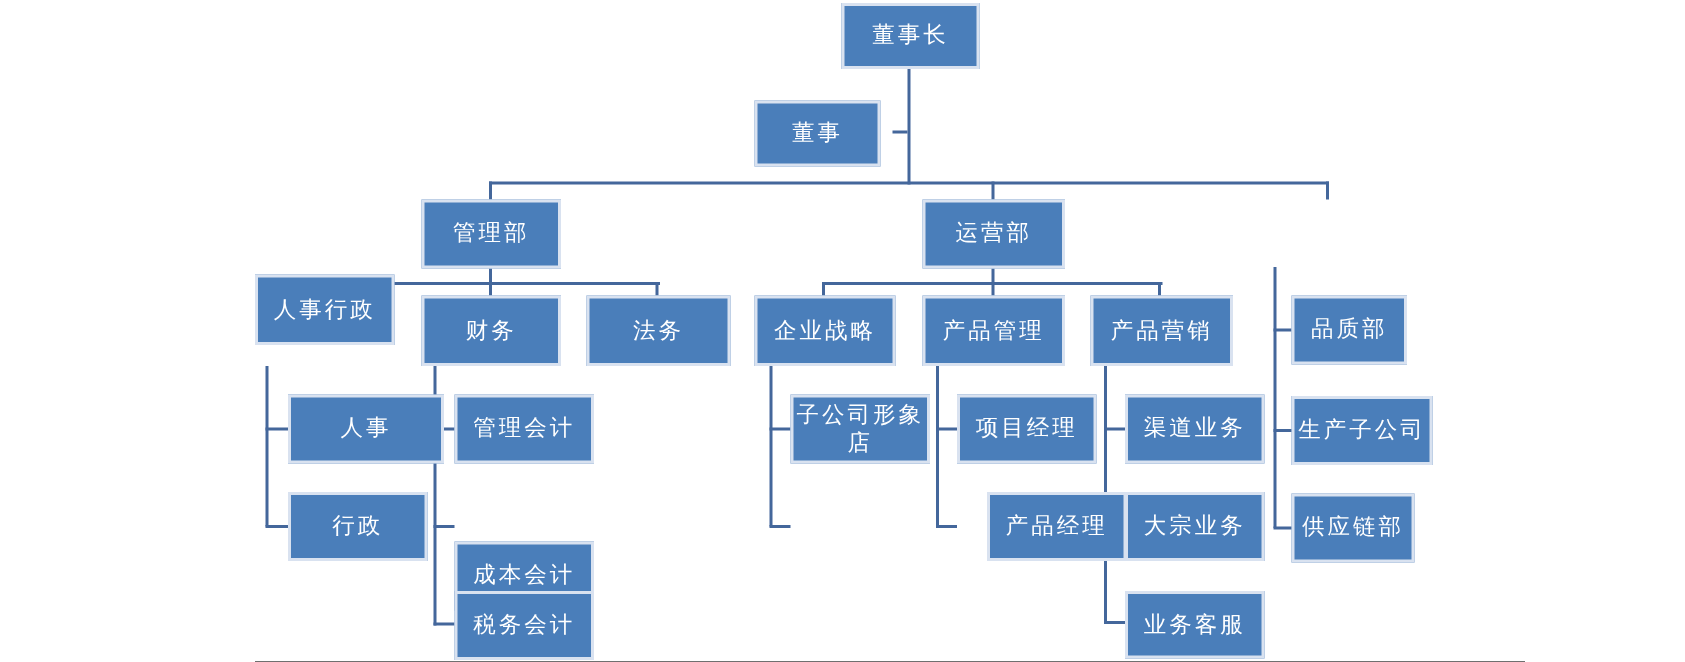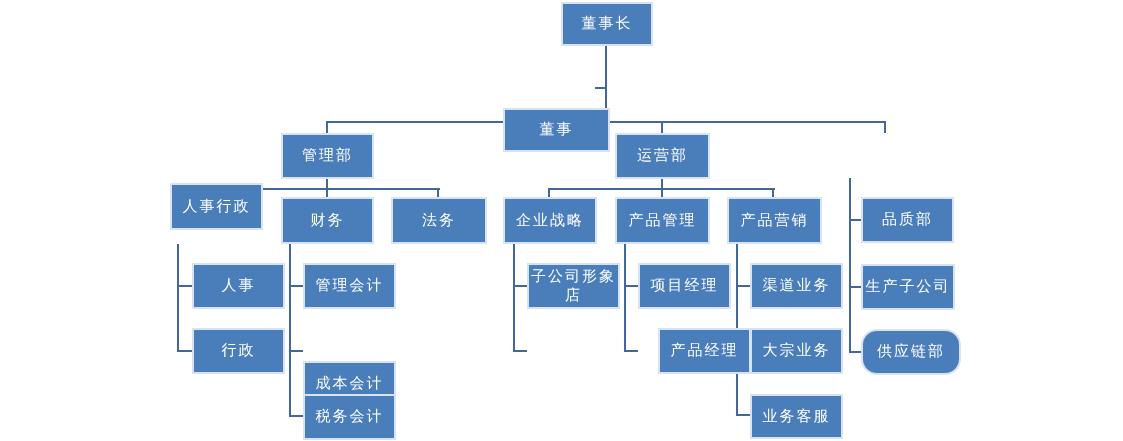--- a/index.html
+++ b/index.html
@@ -81,42 +81,42 @@
   <div class="line" style="left:736px;top:285px;width:14px;height:2px;"></div>
   <div class="line" style="left:736px;top:350px;width:14px;height:2px;"></div>
   <div class="line" style="left:736px;top:414px;width:14px;height:2px;"></div>
 
   <div class="line" style="left:849px;top:178px;width:2px;height:174px;"></div>
   <div class="line" style="left:849px;top:219px;width:12px;height:2px;"></div>
   <div class="line" style="left:849px;top:286px;width:13px;height:2px;"></div>
   <div class="line" style="left:849px;top:351px;width:13px;height:2px;"></div>
 
   <div class="node" style="left:561px;top:2px;width:92px;height:44px;">董事长</div>
-  <div class="node" style="left:503px;top:67px;width:107px;height:44px;margin-top:41px;">董事</div>
+  <div class="node" style="left:503px;top:67px;width:84px;height:44px;">董事</div>
 
   <div class="node" style="left:281px;top:133px;width:93px;height:46px;">管理部</div>
   <div class="node" style="left:615px;top:133px;width:95px;height:46px;">运营部</div>
 
   <div class="node" style="left:170px;top:183px;width:93px;height:47px;">人事行政</div>
   <div class="node" style="left:281px;top:197px;width:93px;height:47px;">财务</div>
   <div class="node" style="left:503px;top:197px;width:94px;height:47px;">企业战略</div>
   <div class="node" style="left:391px;top:197px;width:96px;height:47px;">法务</div>
   <div class="node" style="left:615px;top:197px;width:95px;height:47px;">产品管理</div>
   <div class="node" style="left:727px;top:197px;width:95px;height:47px;">产品营销</div>
-  <div class="node" style="left:861px;top:197px;width:93px;height:46px;">品质部</div>
+  <div class="node" style="left:861px;top:197px;width:77px;height:46px;">品质部</div>
 
-  <div class="node" style="left:192px;top:263px;width:93px;height:46px;">人事</div>
+  <div class="node" style="left:192px;top:263px;width:104px;height:46px;">人事</div>
   <div class="node" style="left:192px;top:328px;width:93px;height:46px;">行政</div>
   <div class="node" style="left:303px;top:263px;width:93px;height:46px;">管理会计</div>
   <div class="node" style="left:303px;top:328px;width:93px;height:46px;margin-top:33px;">成本会计</div>
   <div class="node" style="left:303px;top:394px;width:93px;height:46px;">税务会计</div>
 
   <div class="node" style="left:527px;top:263px;width:93px;height:46px;">子公司形象店</div>
   <div class="node" style="left:638px;top:263px;width:93px;height:46px;">项目经理</div>
   <div class="node" style="left:658px;top:328px;width:93px;height:46px;">产品经理</div>
   <div class="node" style="left:750px;top:263px;width:93px;height:46px;">渠道业务</div>
   <div class="node" style="left:750px;top:394px;width:93px;height:45px;">业务客服</div>
   <div class="node" style="left:750px;top:328px;width:93px;height:46px;">大宗业务</div>
 
   <div class="node" style="left:861px;top:264px;width:94px;height:46px;">生产子公司</div>
-  <div class="node" style="left:861px;top:329px;width:100px;height:46px;border-radius:16px;">供应链部</div>
+  <div class="node" style="left:861px;top:329px;width:82px;height:46px;">供应链部</div>
 
 </div>
 
 </body></html>

